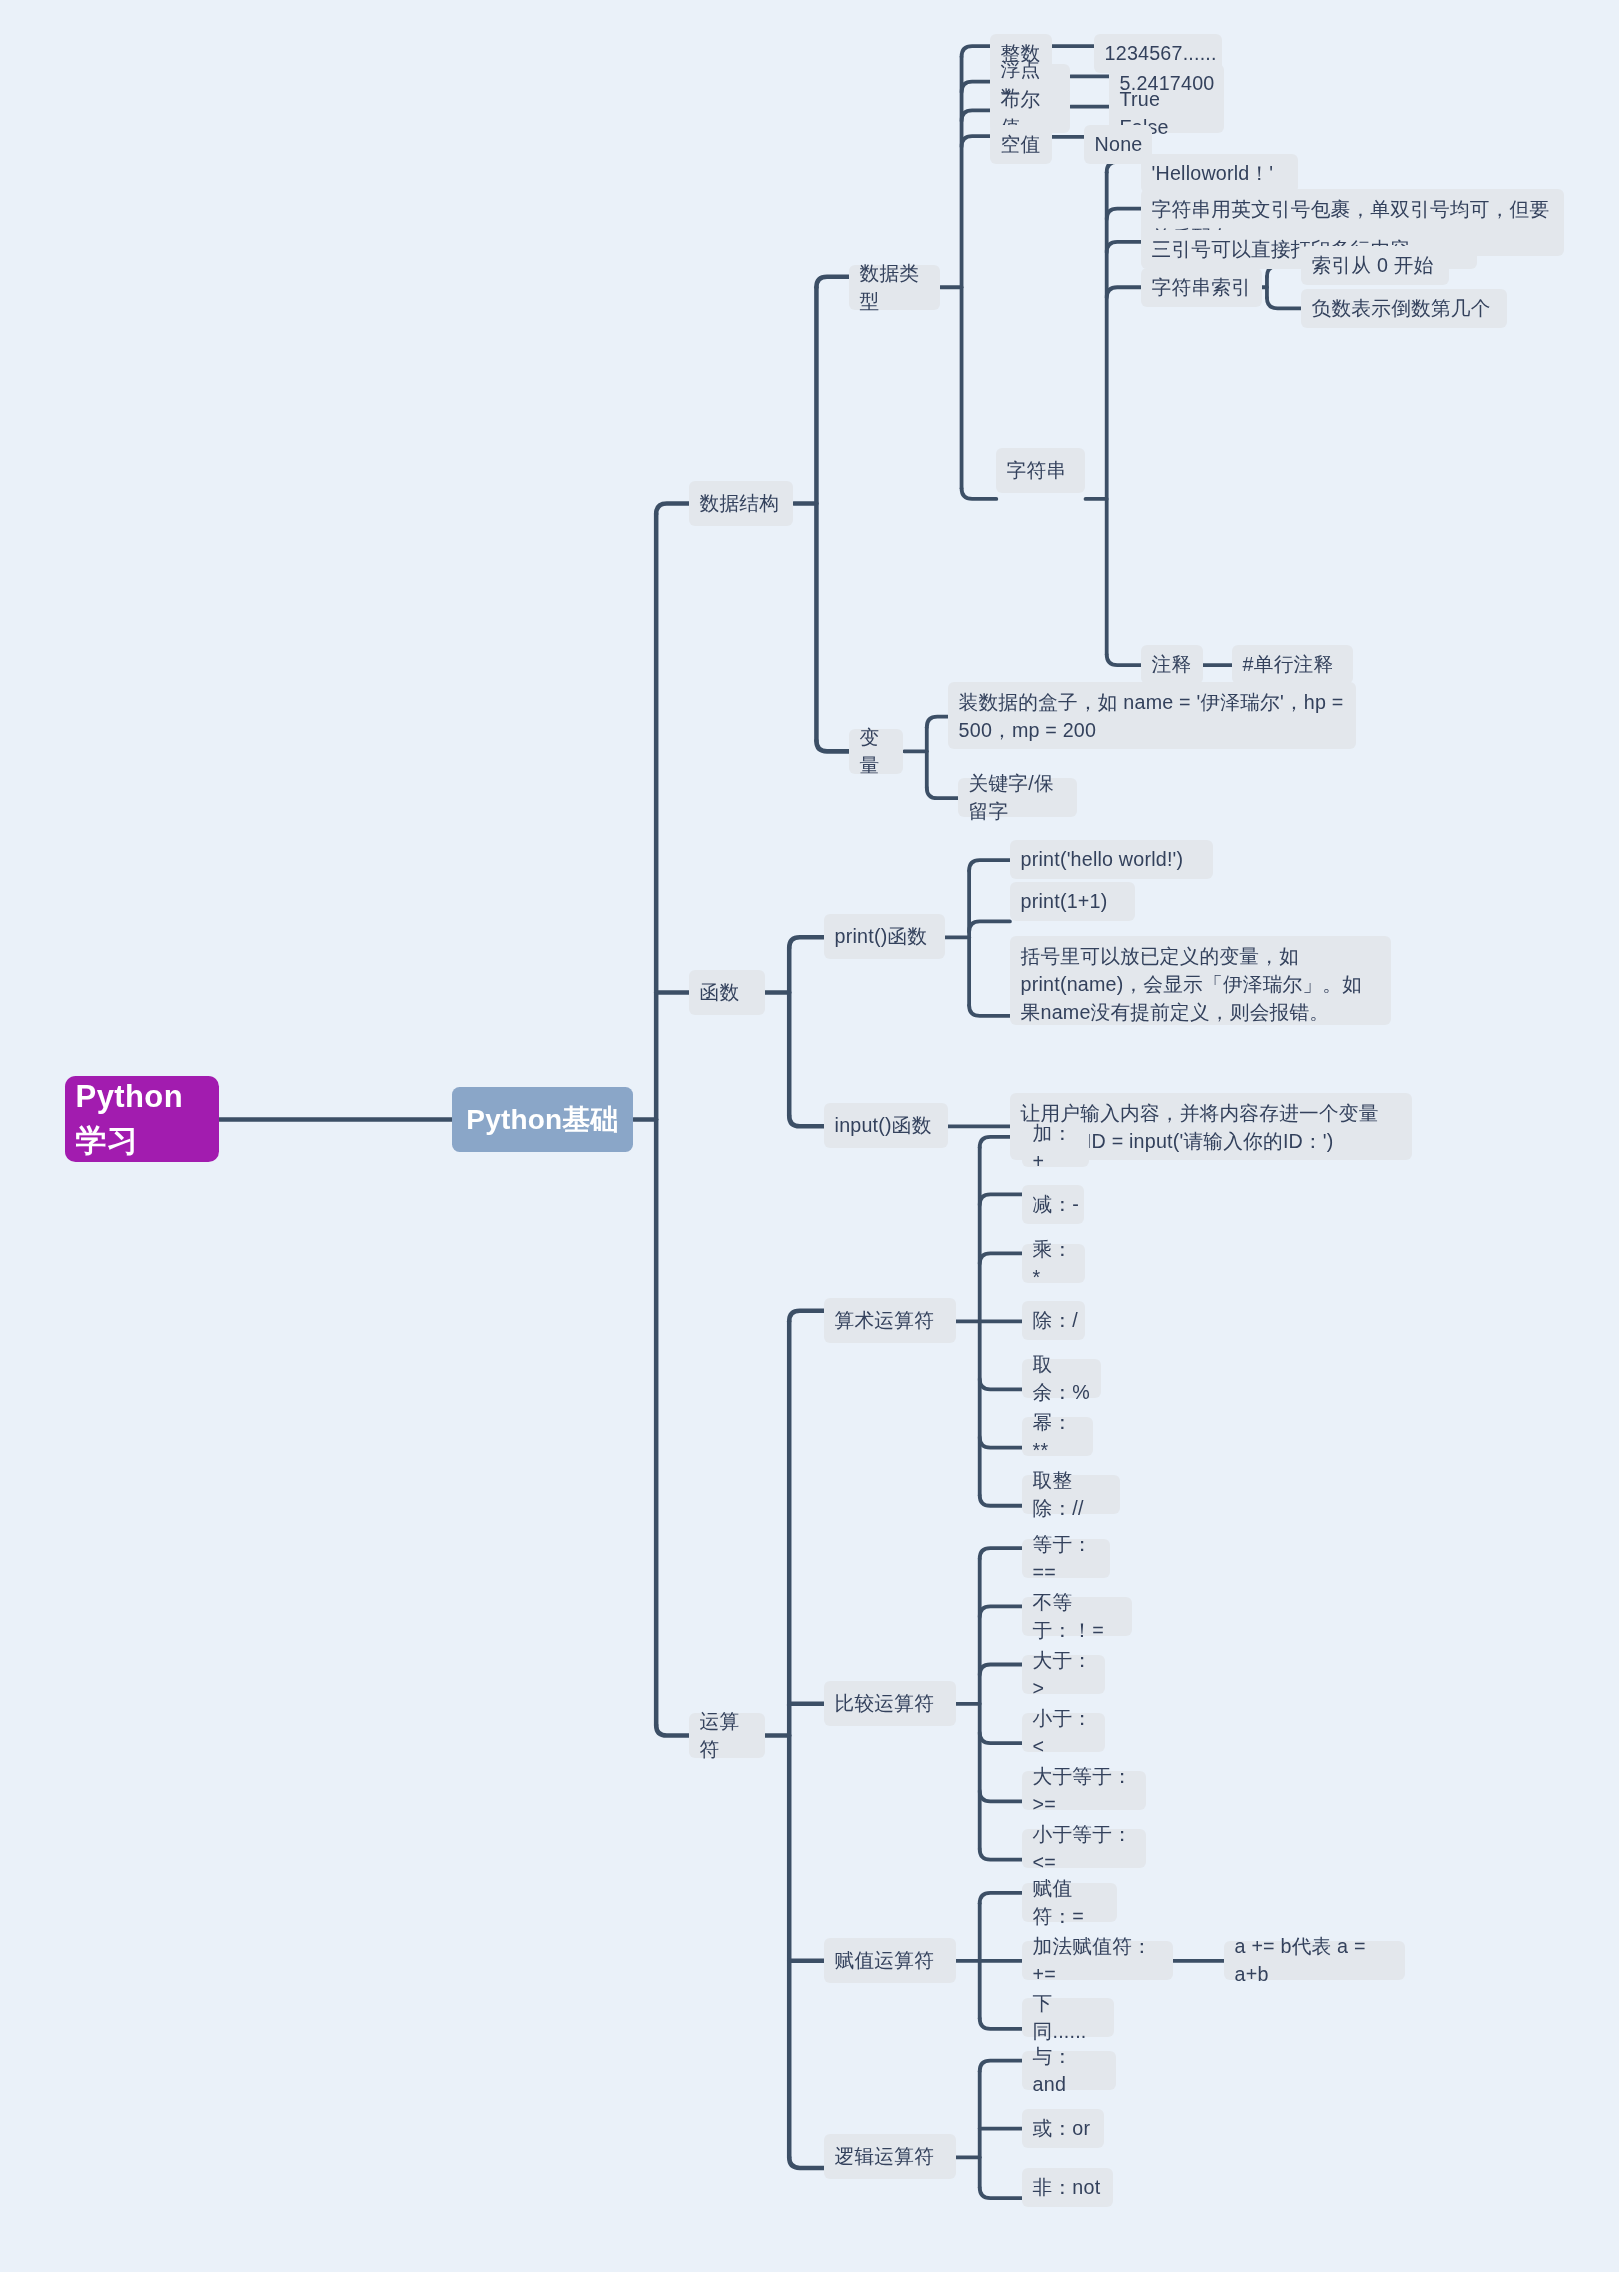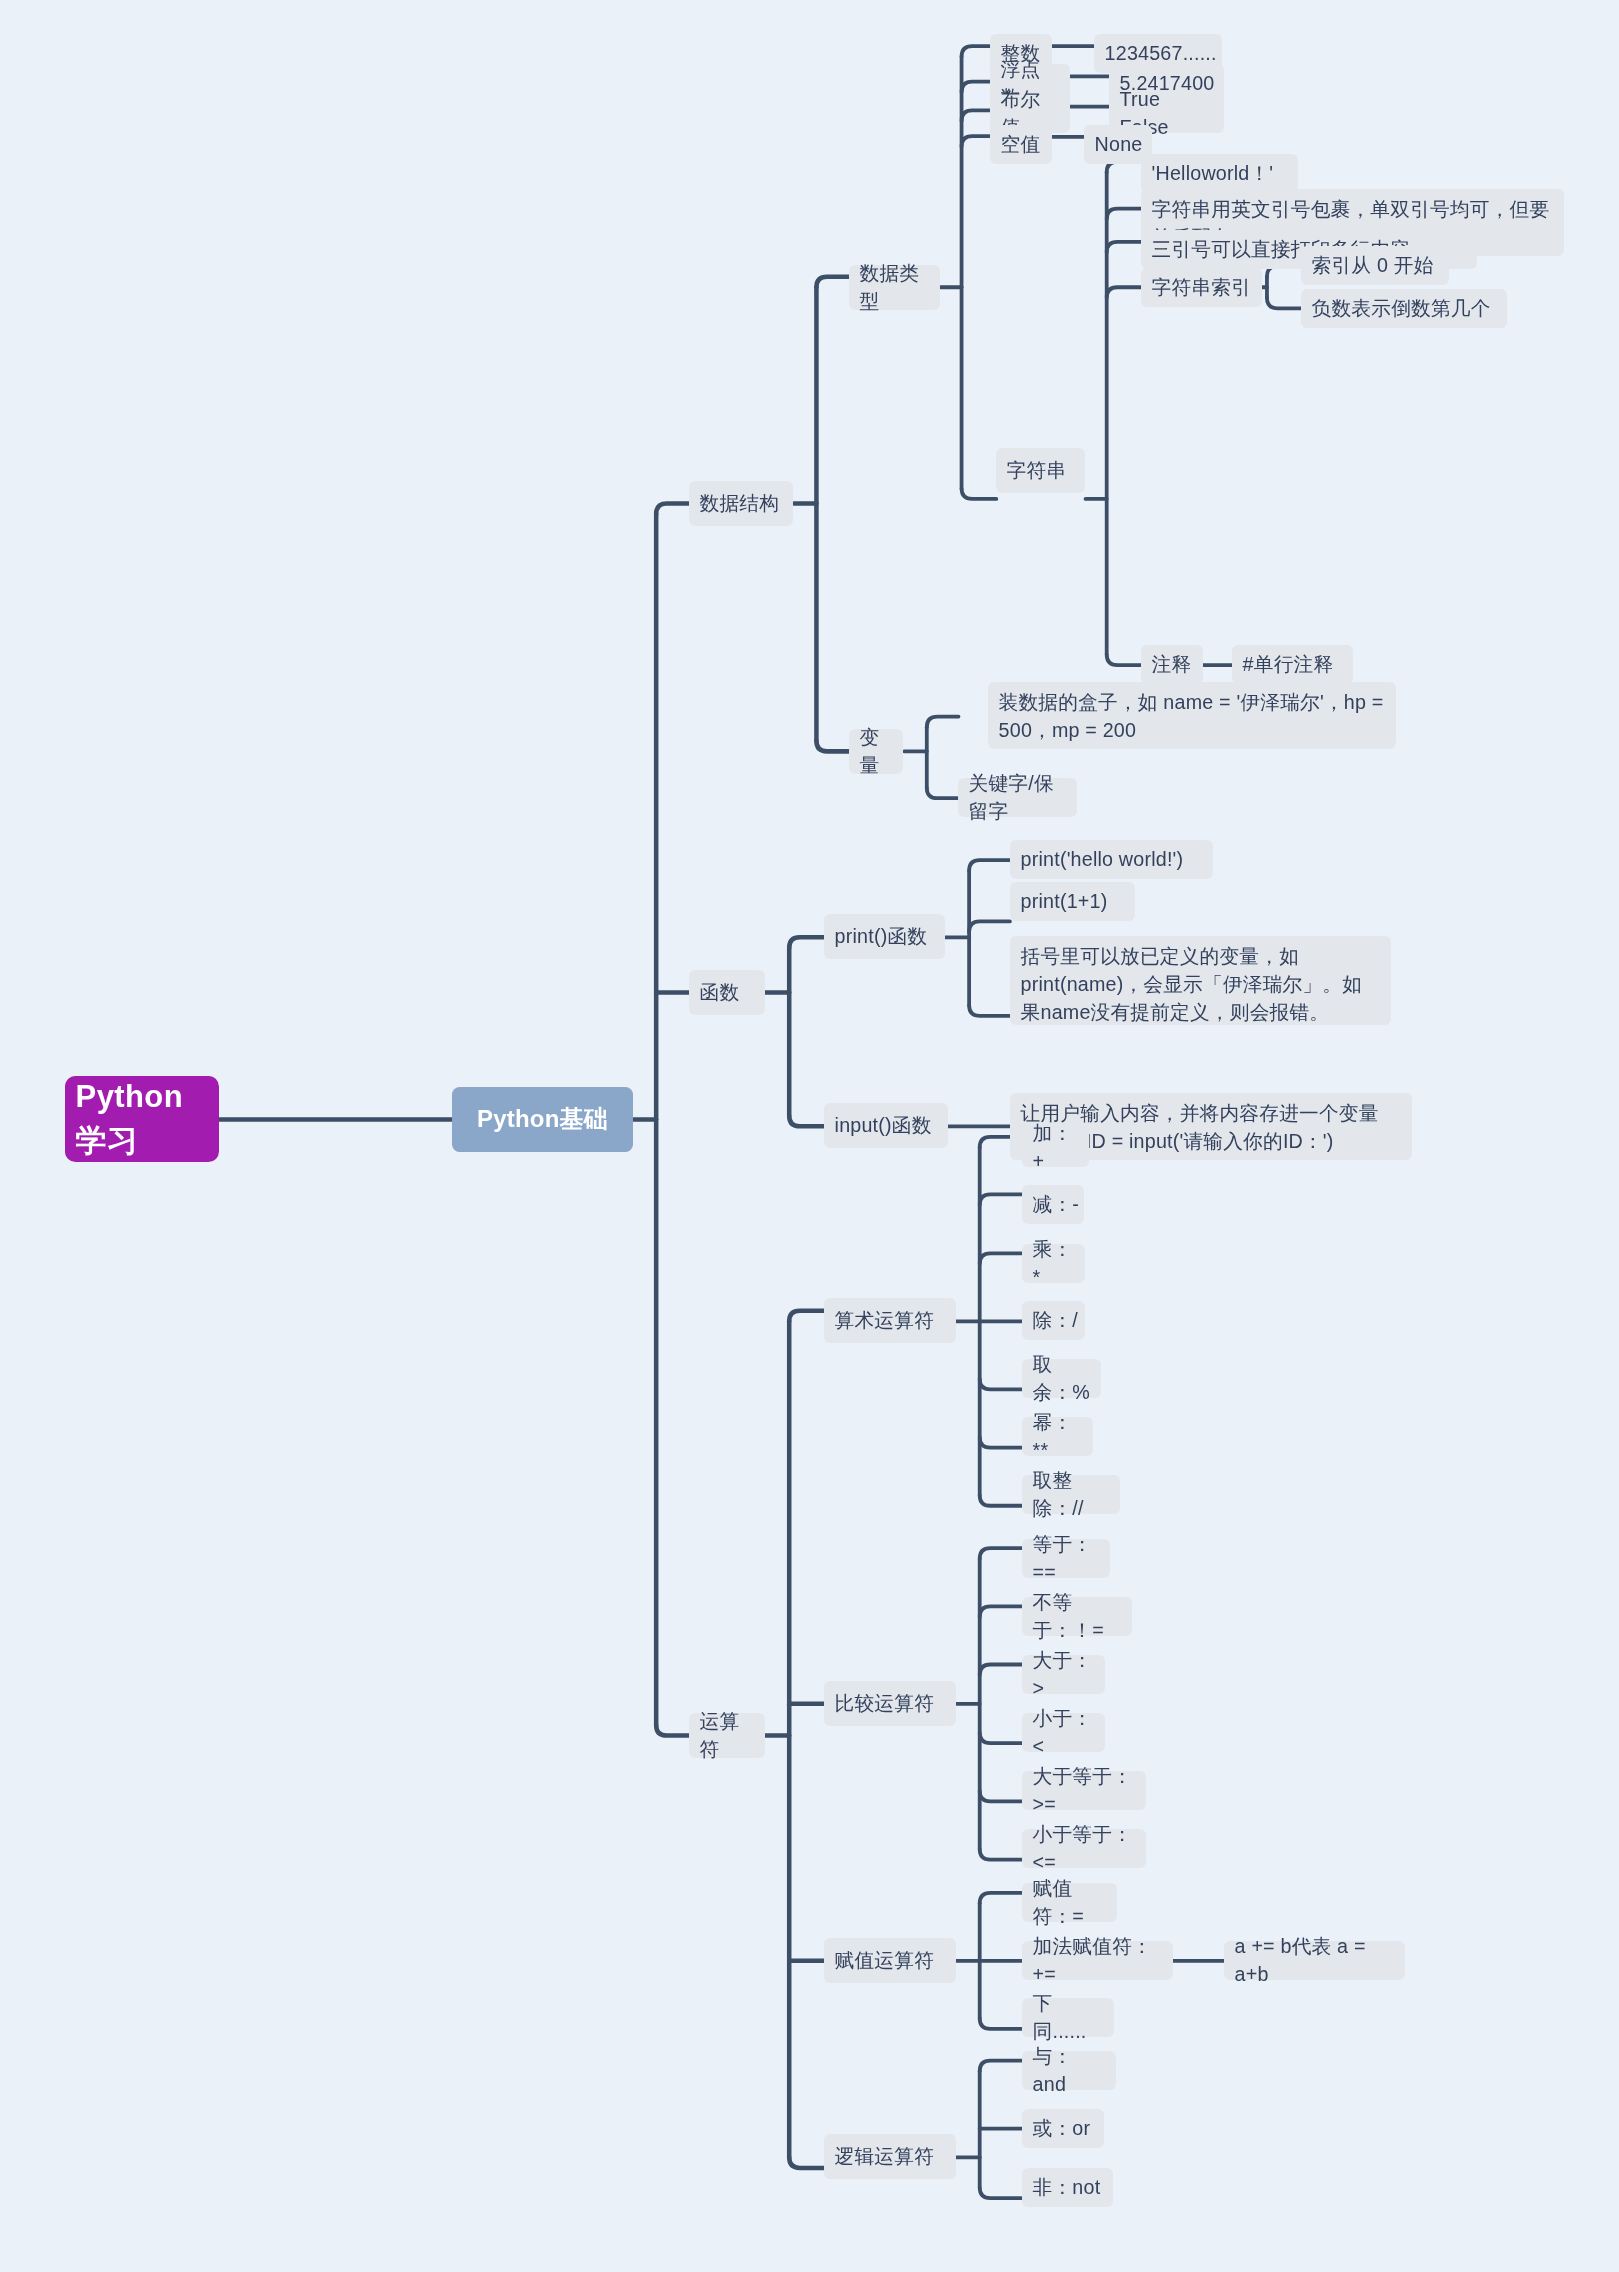--- a/index.html
+++ b/index.html
@@ -33,21 +33,21 @@
     color:#ffffff;
     font-size:31px;
     font-weight:bold;
     border-radius:10.6px;
     justify-content:center;
     letter-spacing:0.4px;
   }
   .lvl1{
     background:#8aa6c8;
     color:#ffffff;
-    font-size:24px;
+    font-size:28px;
     font-weight:bold;
     border-radius:7.6px;
     justify-content:center;
   }
 
   
   #wires{position:absolute;left:0;top:0;}
   .wire{fill:none;stroke:#3c4f66;stroke-width:5;stroke-linecap:round;}
   .wire-thick{fill:none;stroke:#3c4f66;stroke-width:6;stroke-linecap:round;}
 </style>
@@ -232,21 +232,21 @@
   <div class="node" style="left:1141px;top:645px;width:62px;height:39px;">
     <span>注释</span>
   </div>
   <div class="node" style="left:1232px;top:645px;width:121px;height:39px;">
     <span>#单行注释</span>
   </div>
 
   <div class="node" style="left:849px;top:729px;width:54px;height:45px;">
     <span>变量</span>
   </div>
-  <div class="node multiline" style="left:988px;top:682px;width:408px;height:67px;justify-content:center;">
+  <div class="node multiline" style="left:948px;top:682px;width:408px;height:67px;justify-content:center;">
     <span>装数据的盒子，如 name = '伊泽瑞尔'，hp = 500，mp = 200</span>
   </div>
   <div class="node" style="left:958px;top:778px;width:119px;height:39px;">
     <span>关键字/保留字</span>
   </div>
 
   <div class="node" style="left:689px;top:970px;width:76px;height:45px;">
     <span>函数</span>
   </div>
 

